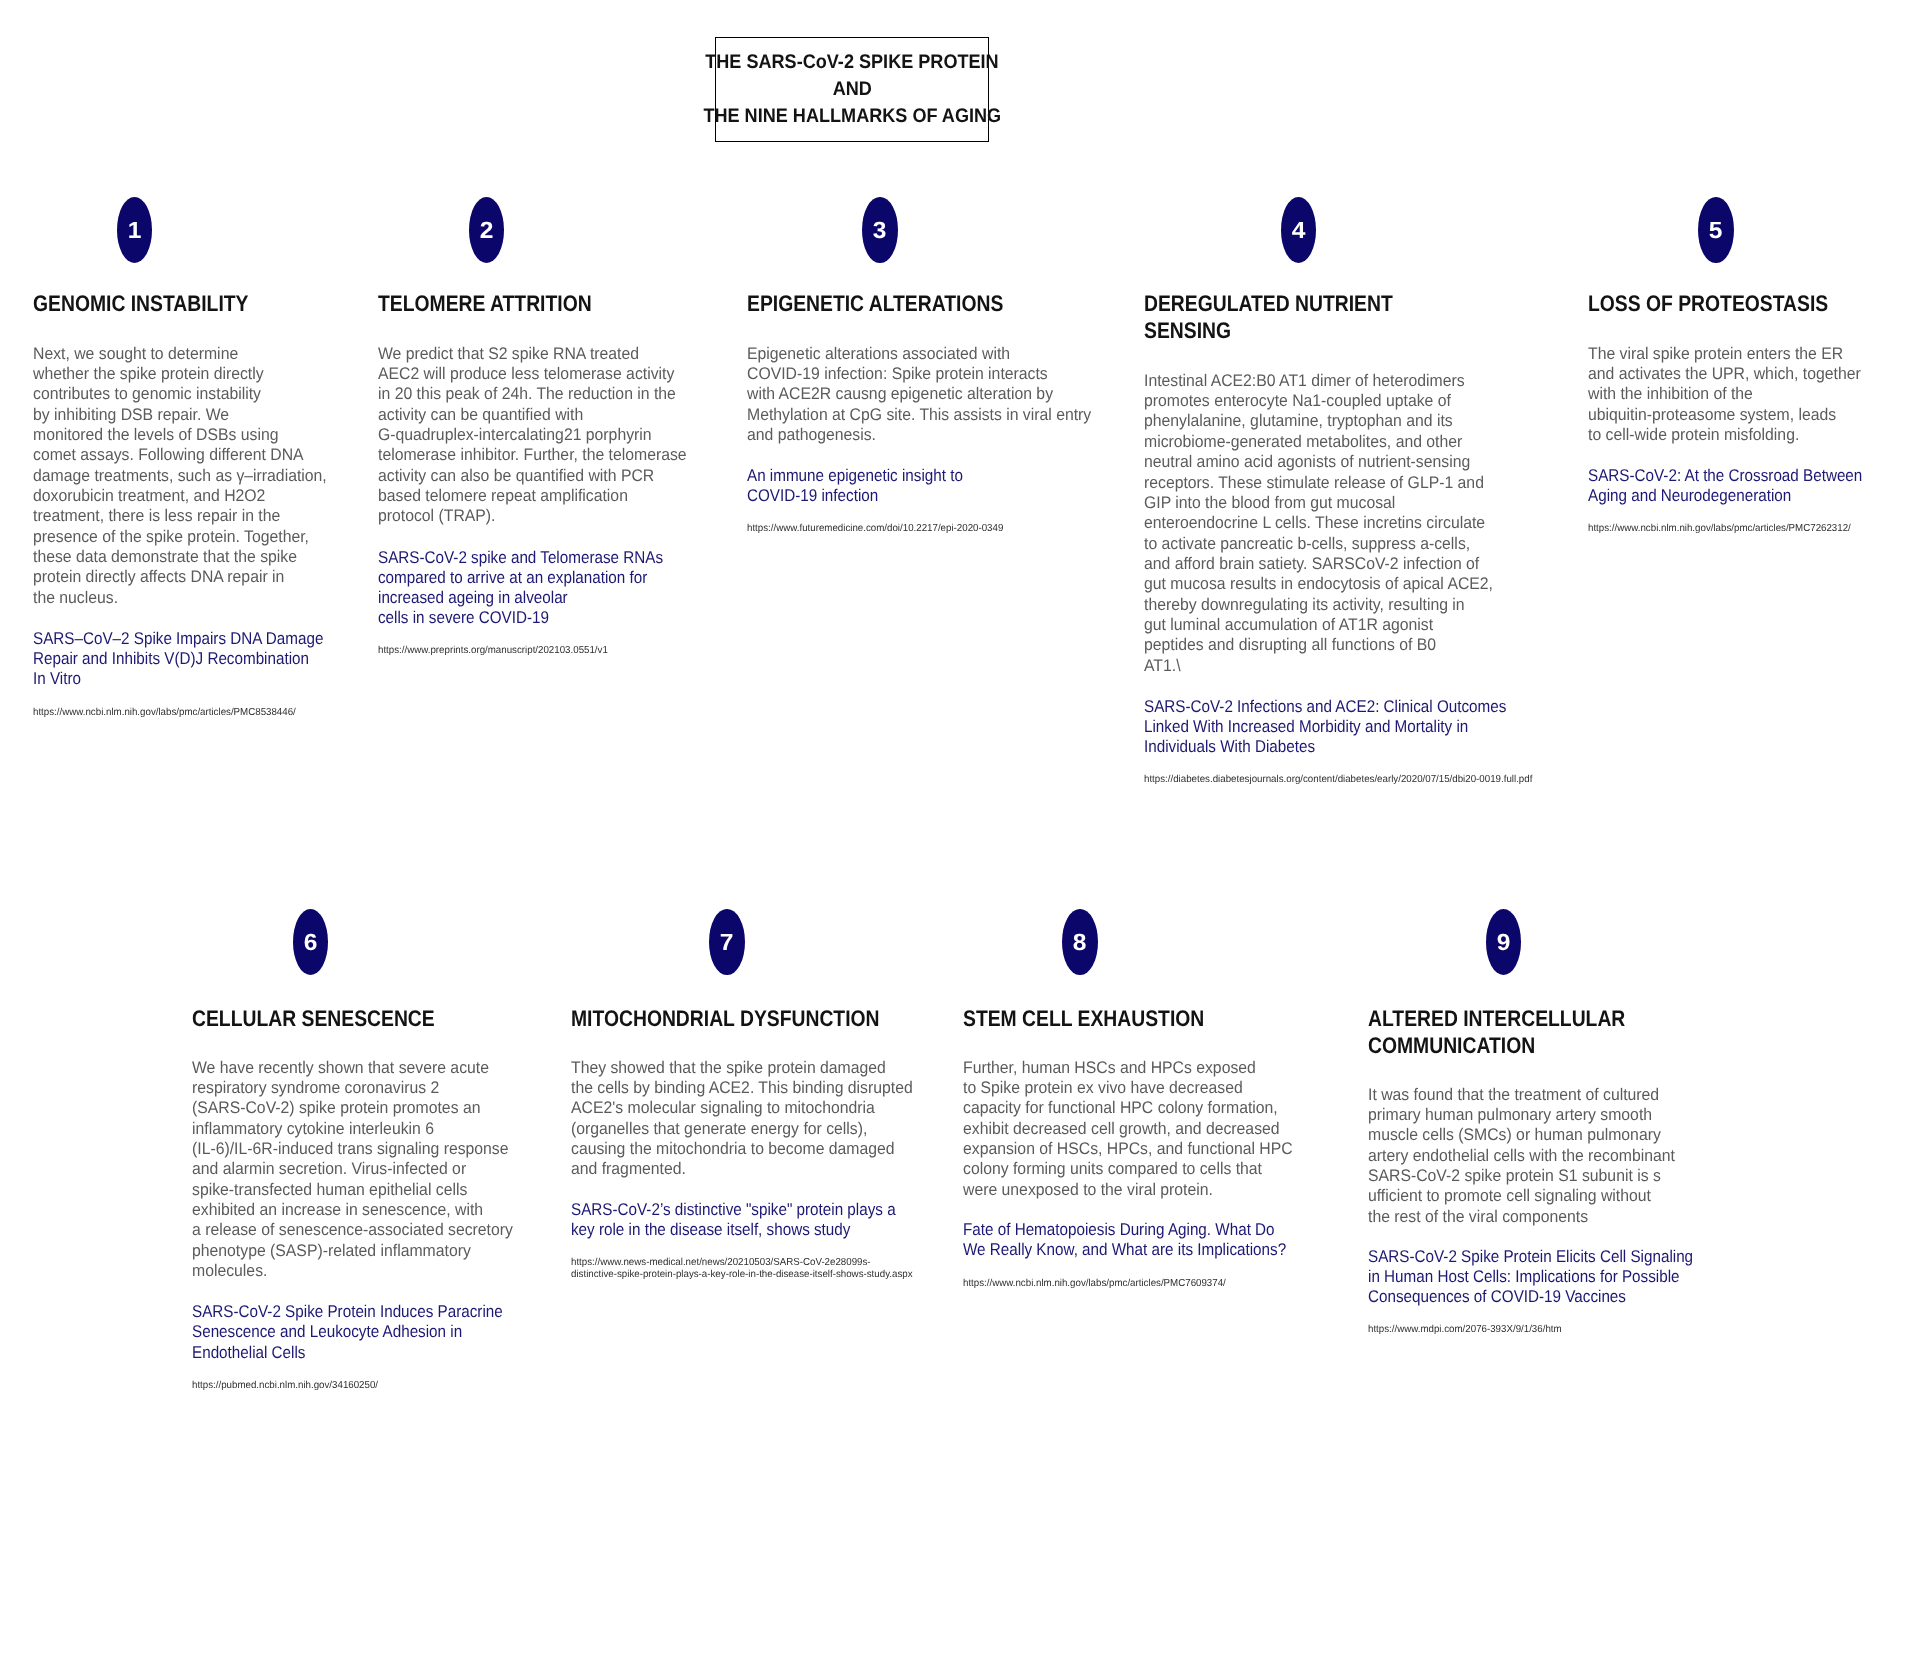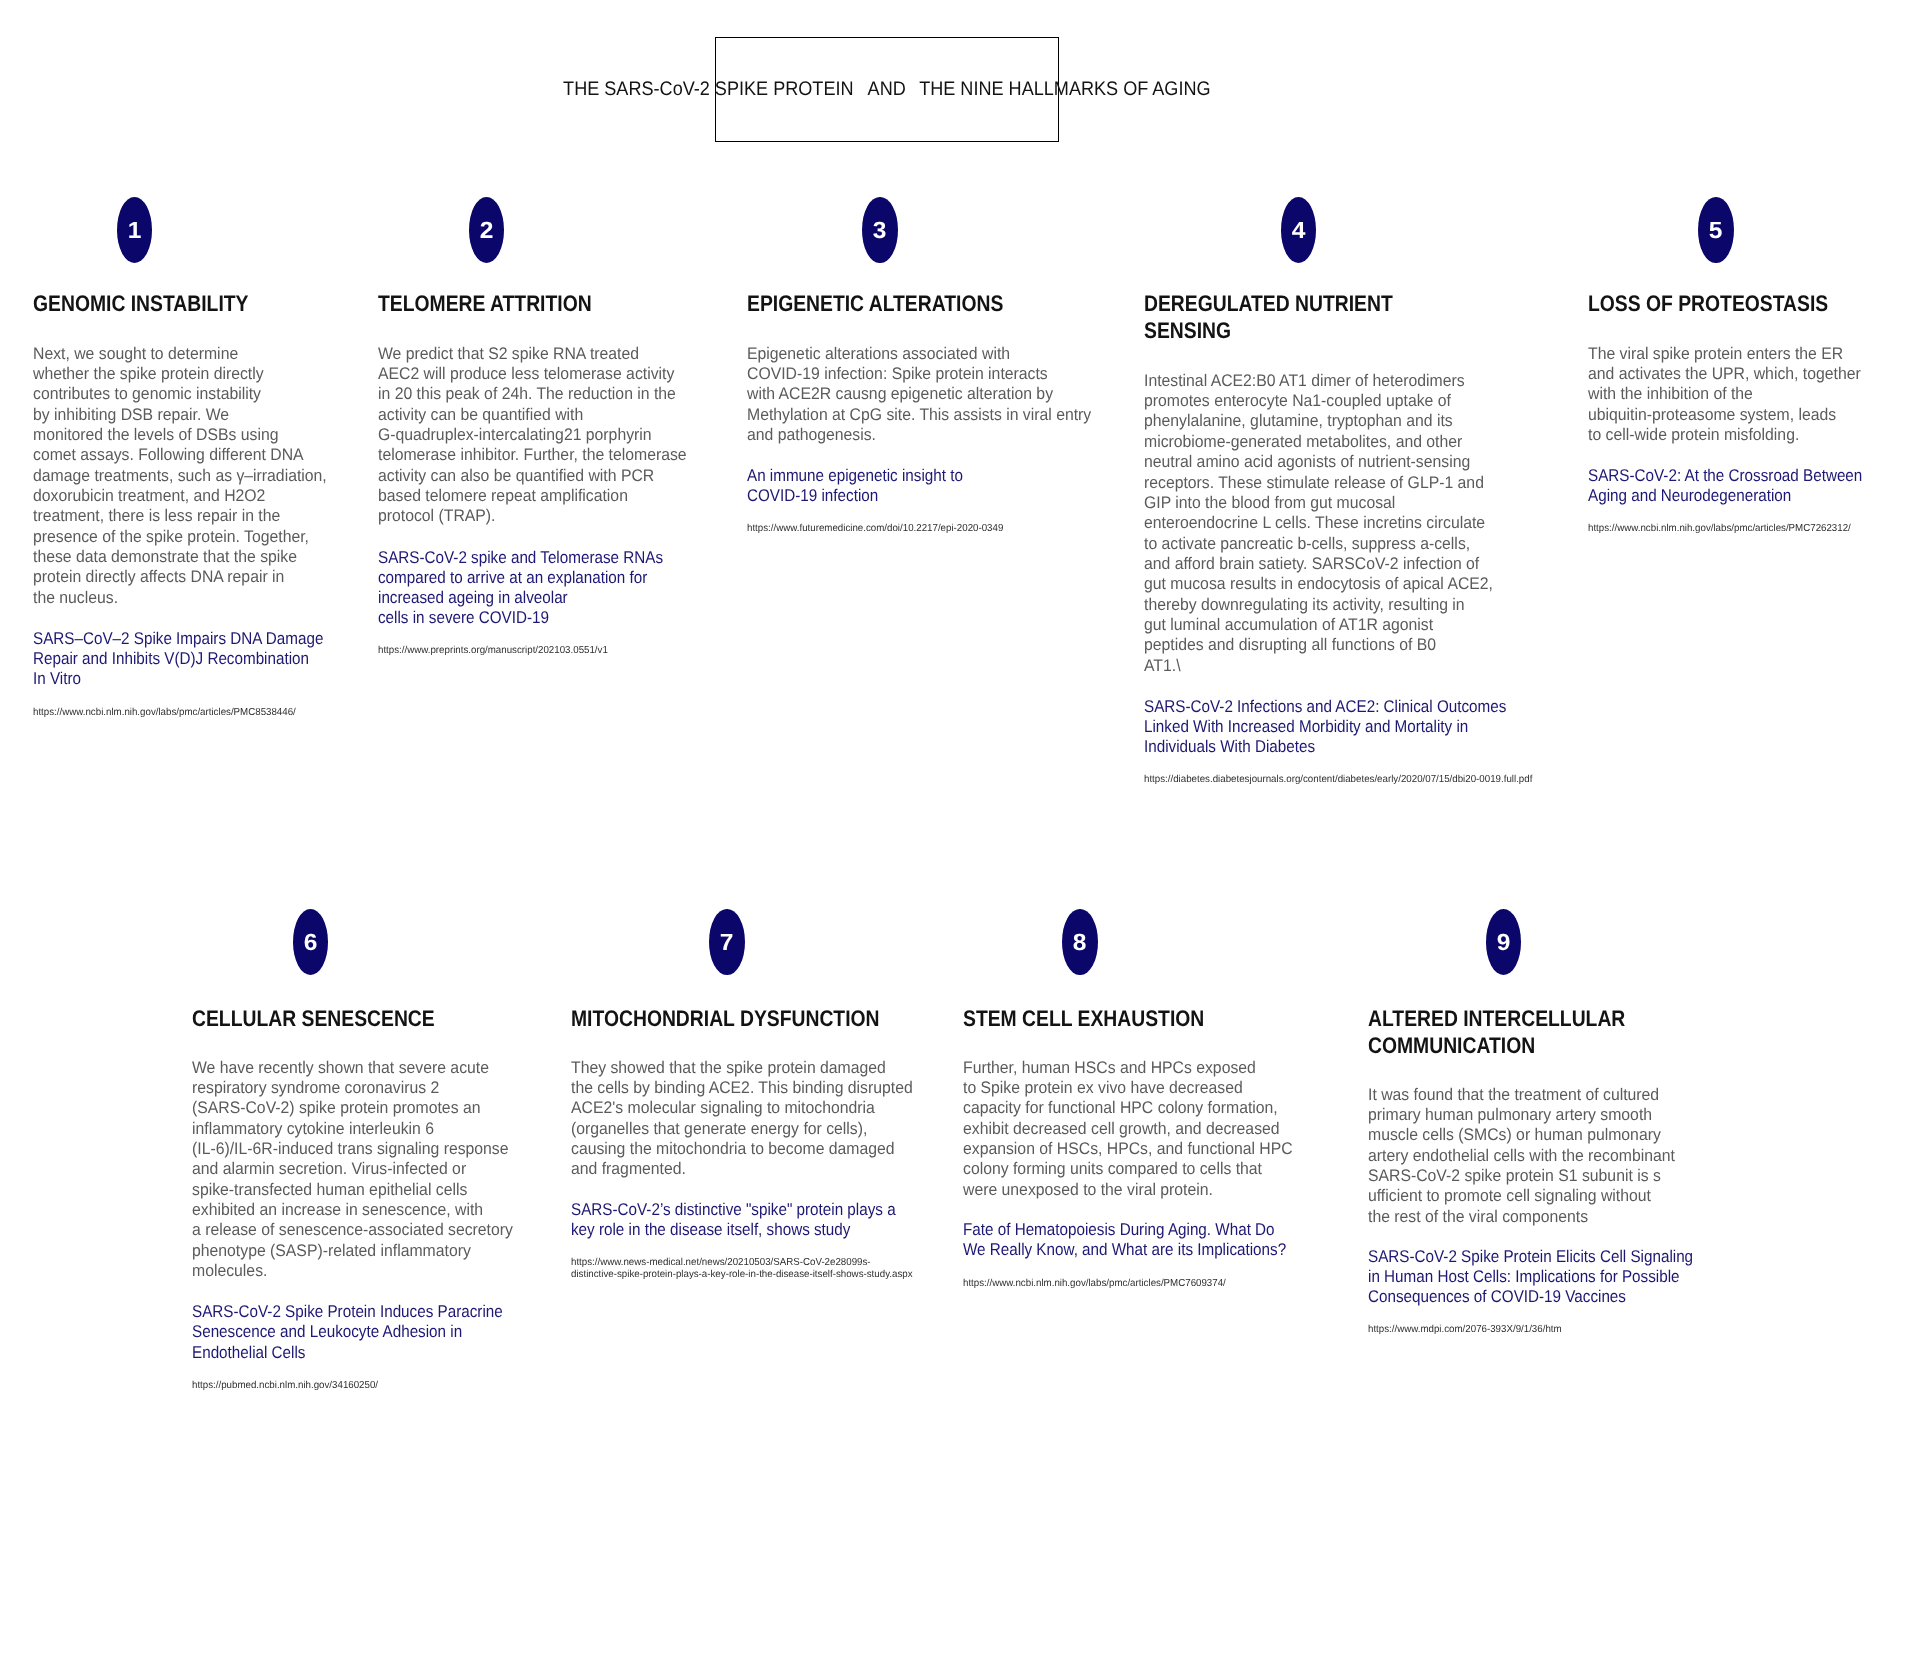--- a/index.html
+++ b/index.html
@@ -11,25 +11,25 @@
     font-family:"Liberation Sans", sans-serif;
     position:relative;
     overflow:hidden;
   }
   #stage{position:absolute;left:0;top:0;width:1920px;height:1673px;background:#ffffff;}
 
   
   .title-box{
     position:absolute;
     left:715px;top:37px;
-    width:344px;height:105px;
+    width:274px;height:105px;
     border:1.7px solid #000000;
     box-sizing:border-box;
-    display:flex;flex-direction:row;
-    align-items:center;justify-content:center;
+    display:flex;flex-direction:column;
+    align-items:center;justify-content:center;font-weight:bold;
   }
   .title-line{
     font-size:19.6px;
     line-height:26.7px;
     color:#131313;
     white-space:nowrap;
     transform:scaleX(0.923);
   }
 
   

